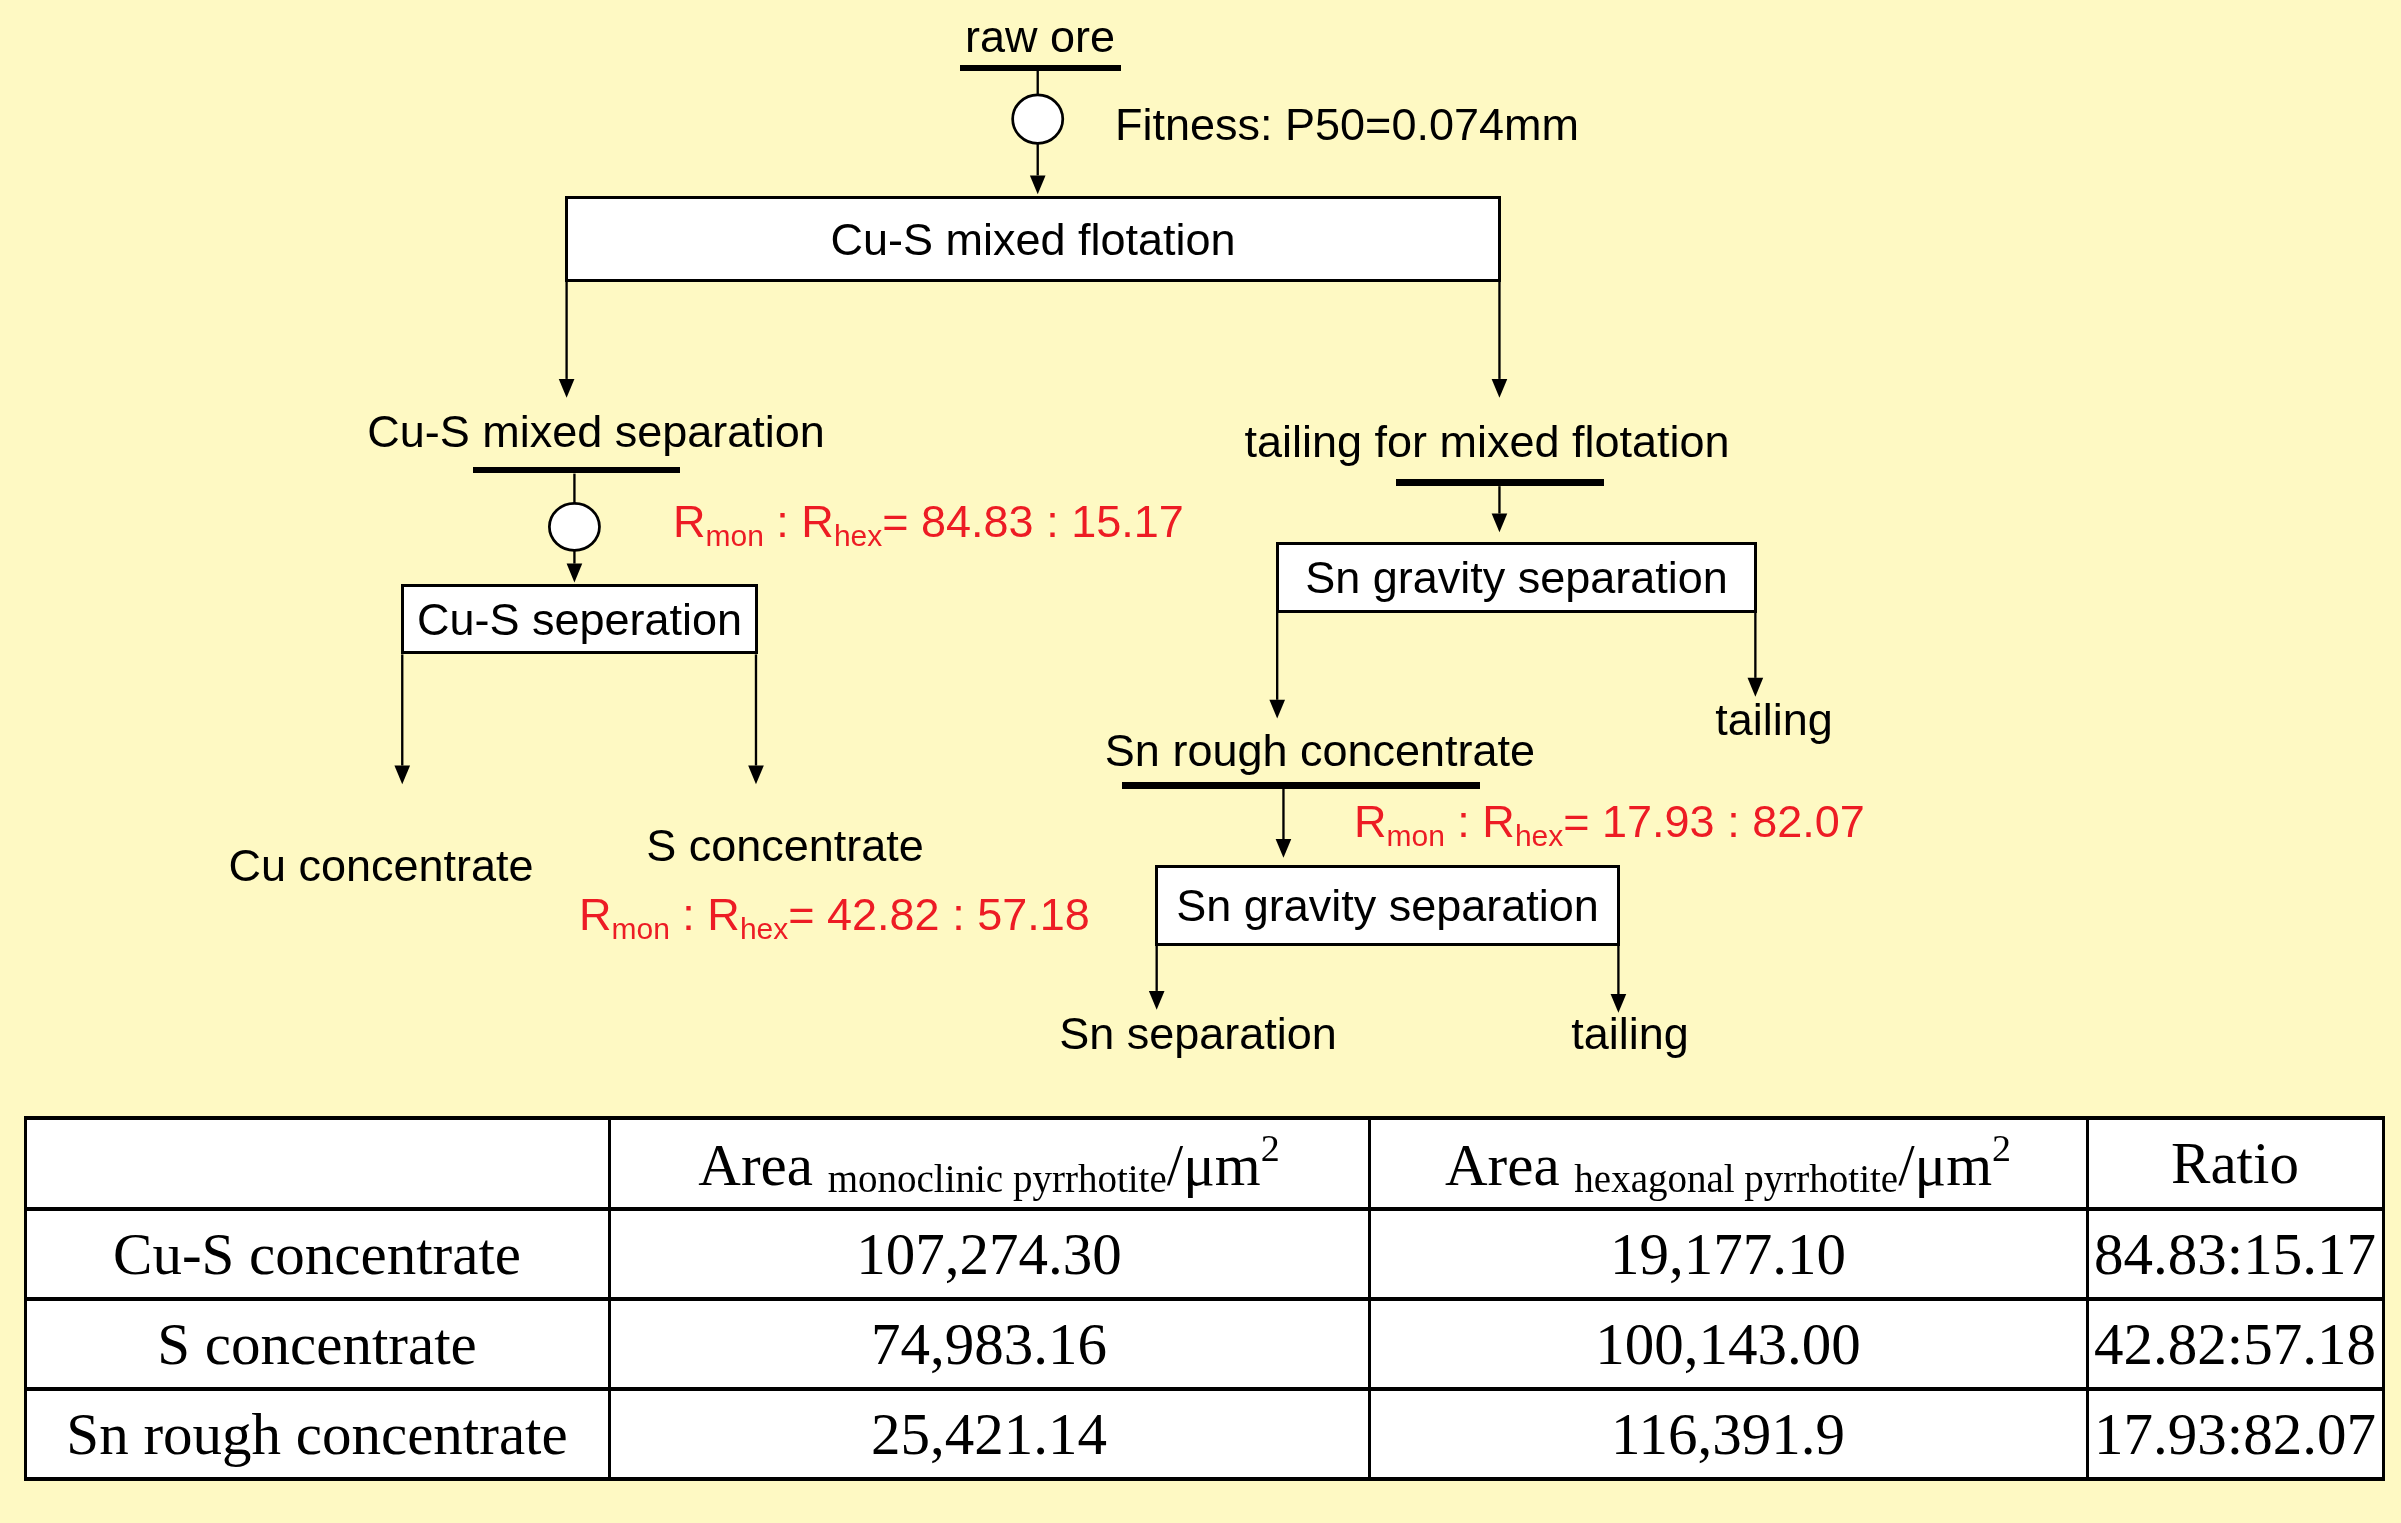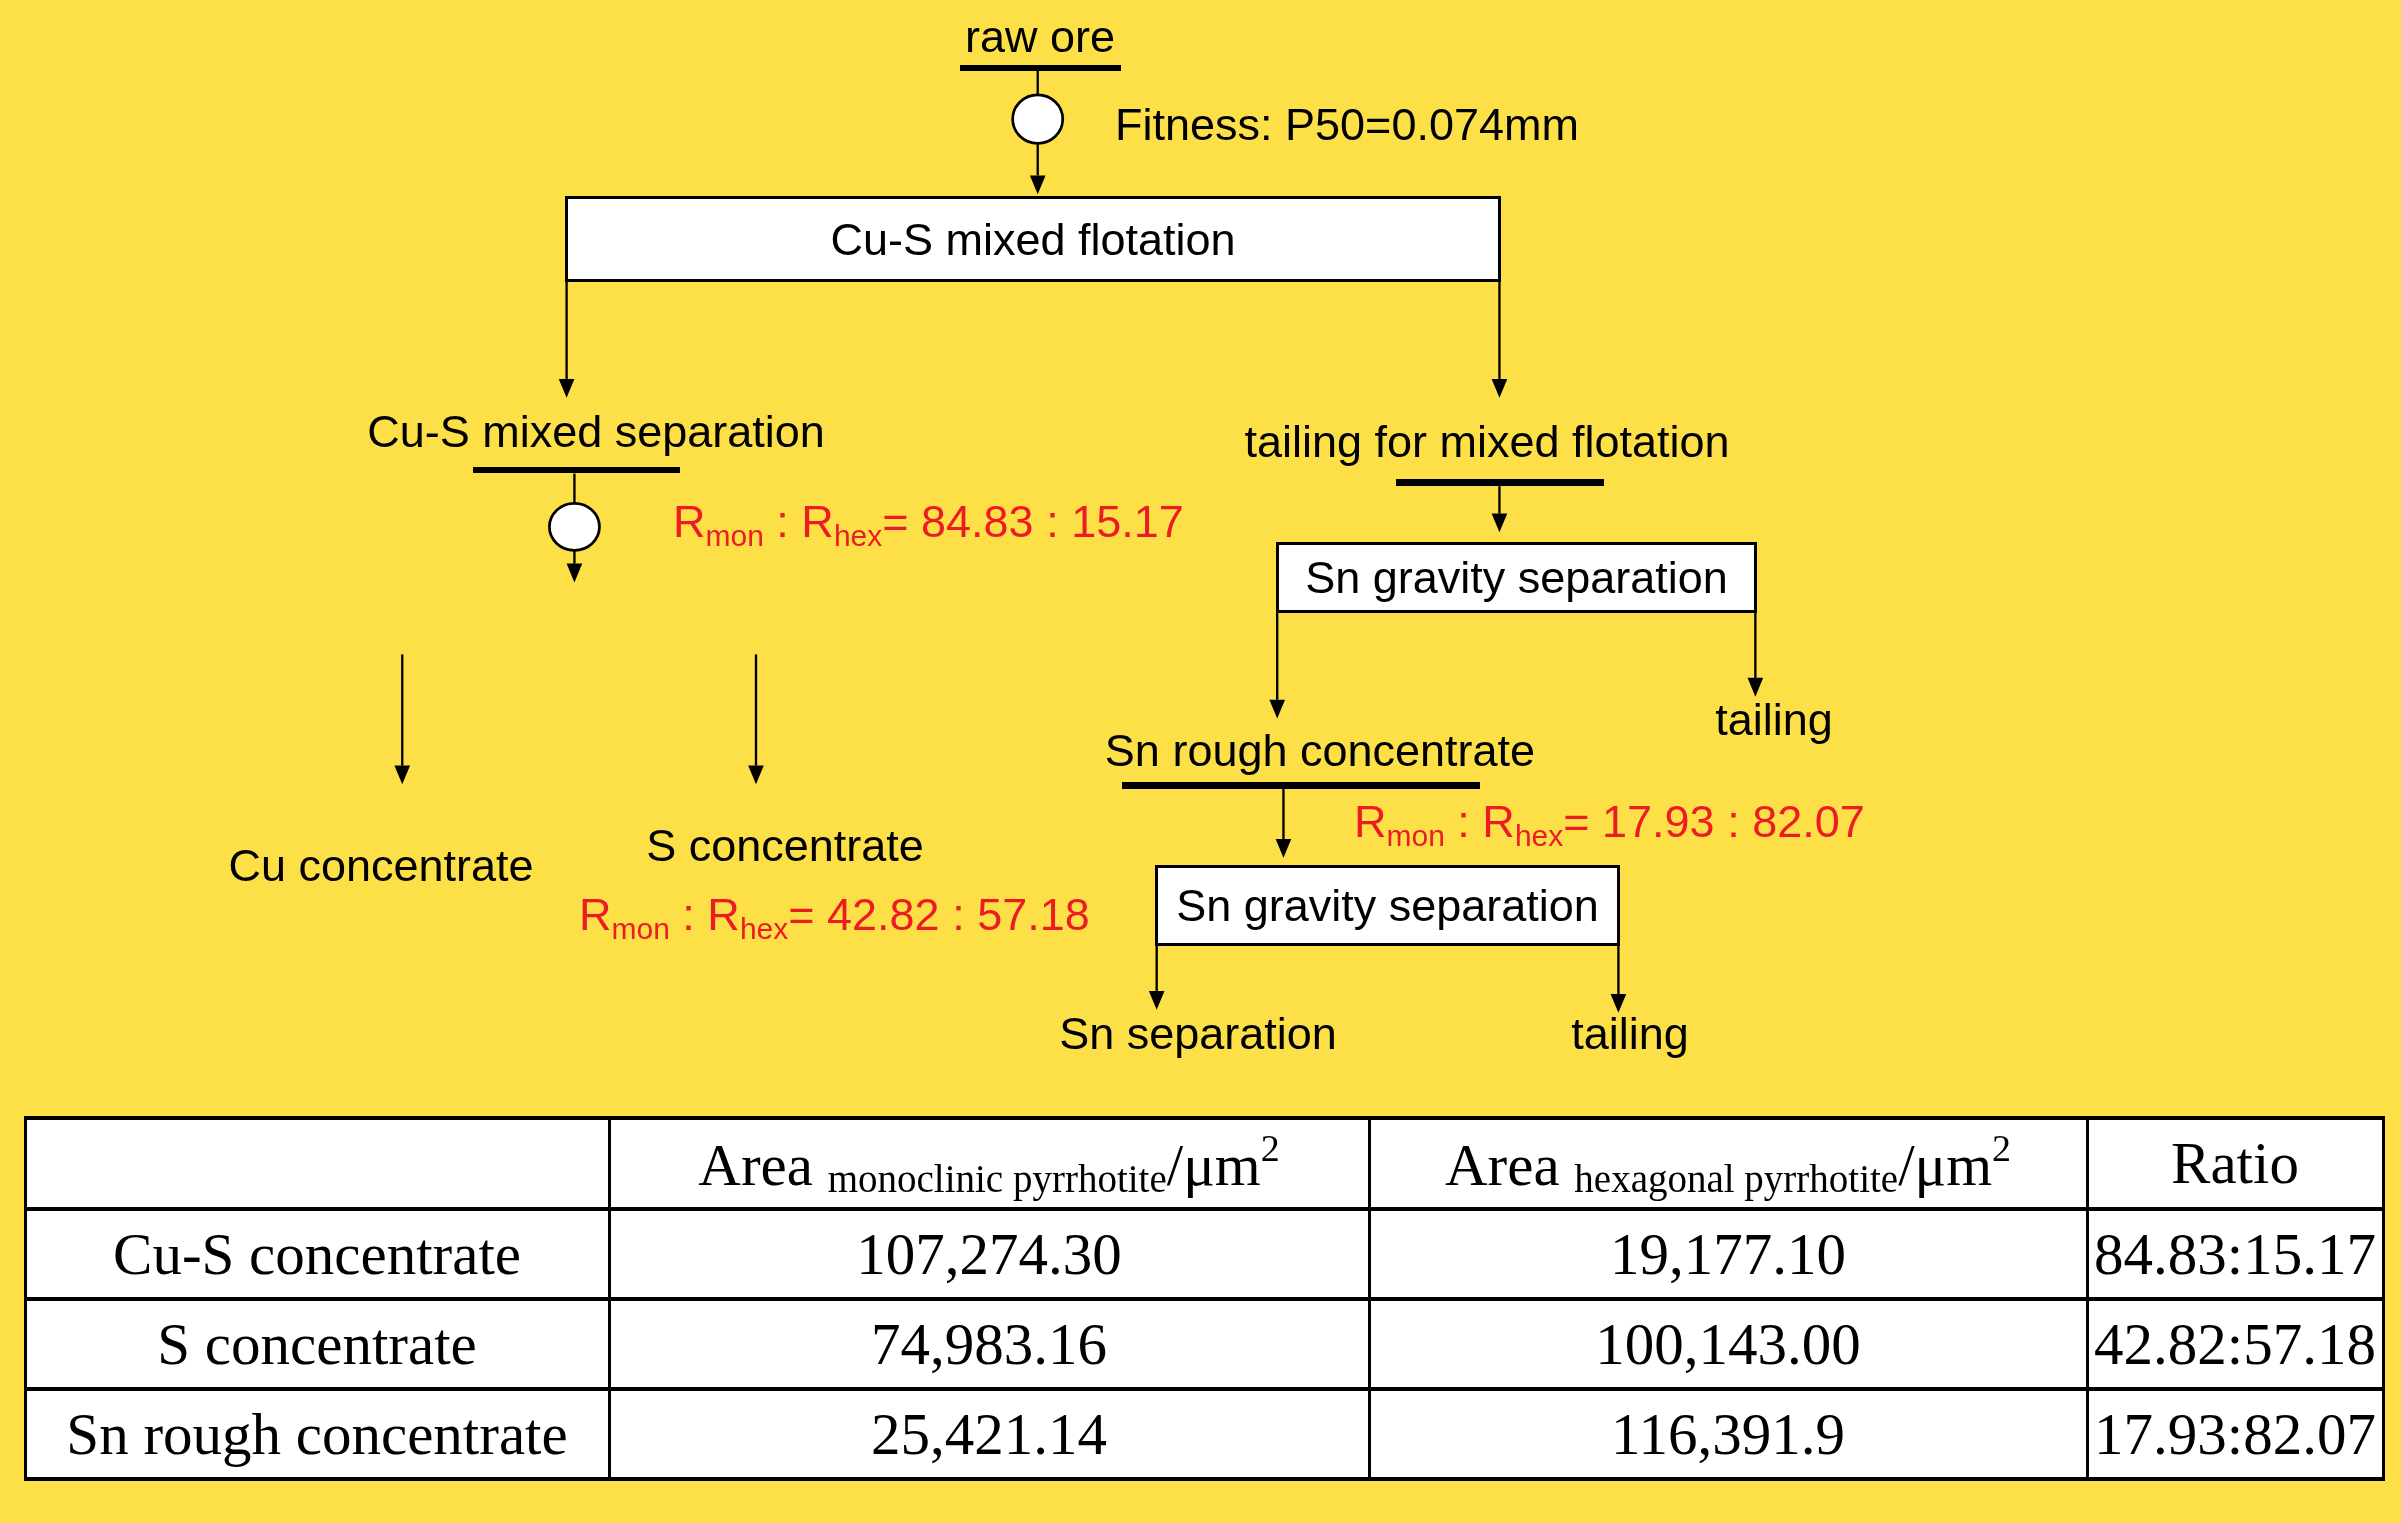--- a/index.html
+++ b/index.html
@@ -1,19 +1,19 @@
 <!DOCTYPE html>
 <html style="font-size:12.5px"><head>
 <meta charset="utf-8">
 <style>
   html,body{margin:0;padding:0;background:#ffffff;}
   .stage{
     position:relative;
     width:2401px;height:1524px;
-    background:#fde047;
+    background:#fef9c3;
     font-family:"Liberation Sans","DejaVu Sans",sans-serif;
     color:#000;
     overflow:hidden;
   }
   svg.connectors{position:absolute;left:0;top:0;}
   
   .fl{
     position:absolute;
     font-size:45px;
     line-height:1;
@@ -120,20 +120,23 @@
   <div class="fl centered" style="left:785px;top:823px;">S concentrate</div>
   <div class="fl centered" style="left:1487px;top:419px;">tailing for mixed flotation</div>
   <div class="fl centered" style="left:1320px;top:728px;">Sn rough concentrate</div>
   <div class="fl centered" style="left:1774px;top:697px;">tailing</div>
   <div class="fl centered" style="left:1198px;top:1011px;">Sn separation</div>
   <div class="fl centered" style="left:1630px;top:1011px;">tailing</div>
 
   <div class="pbox" style="left:565px;top:196px;width:936px;height:86px;">
     <span>Cu-S mixed flotation</span>
   </div>
+  <div class="pbox" style="left:401px;top:584px;width:357px;height:70px;">
+    <span>Cu-S seperation</span>
+  </div>
   <div class="pbox" style="left:1276px;top:542px;width:481px;height:71px;">
     <span>Sn gravity separation</span>
   </div>
   <div class="pbox" style="left:1155px;top:865px;width:465px;height:81px;">
     <span>Sn gravity separation</span>
   </div>
 
   <div class="ratio-note" style="left:673px;top:499px;"><span>R</span><sub>mon</sub><span> : R</span><sub>hex</sub><span>= 84.83 : 15.17</span></div>
 
   <div class="ratio-note" style="left:579px;top:892px;"><span>R</span><sub>mon</sub><span> : R</span><sub>hex</sub><span>= 42.82 : 57.18</span></div>

